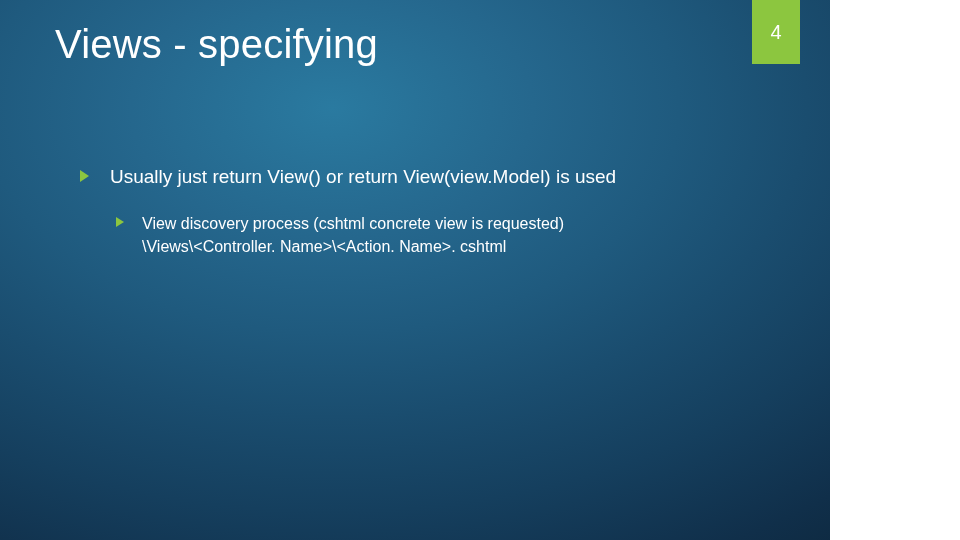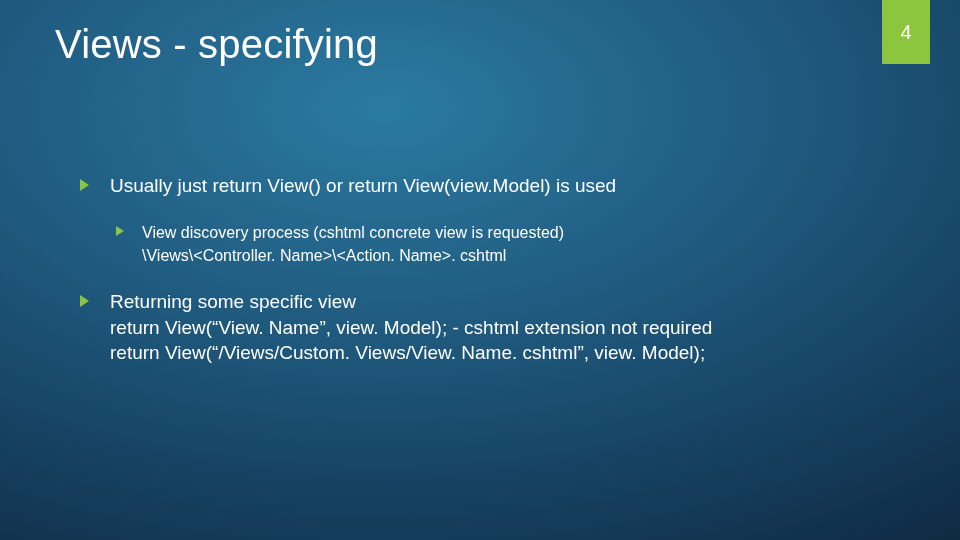--- a/index.html
+++ b/index.html
@@ -1,21 +1,21 @@
 <!DOCTYPE html>
 <html><head>
 <meta charset="utf-8">
 <style>
   html,body{margin:0;padding:0;width:960px;height:540px;overflow:hidden;font-family:Arial,Helvetica,sans-serif}
-  .slide{position:relative;width:960px;height:540px;background:radial-gradient(ellipse 110% 110% at 40% 20%,#2a7aa0 0%,#25678d 22%,#1f5a7e 38%,#1a4d6f 52%,#153f5e 68%,#102f4a 85%,#0c2539 100%);color:#fff}
+  .slide{position:relative;width:830px;height:540px;background:radial-gradient(ellipse 110% 110% at 40% 20%,#2a7aa0 0%,#25678d 22%,#1f5a7e 38%,#1a4d6f 52%,#153f5e 68%,#102f4a 85%,#0c2539 100%);color:#fff}
   .title{position:absolute;left:55px;top:22px;font-size:40px;font-weight:400;color:#fff;letter-spacing:.2px}
   .pagenum-box{position:absolute;right:30px;top:0;width:48px;height:64px;background:#8cc63f;display:flex;align-items:center;justify-content:center}
   .pagenum{color:#fff;font-size:20px}
   .content{position:absolute;left:80px;top:160px;right:60px}
-  .b1{position:relative;margin:13px 0 22px 0;padding-left:30px;font-size:19px;line-height:1.35}
+  .b1{position:relative;margin:4px 0 22px 0;padding-left:30px;font-size:19px;line-height:1.35}
   .b2{position:relative;margin:0 0 22px 36px;padding-left:26px;font-size:16px;line-height:1.45}
   .b1::before,.b2::before{content:"";position:absolute;left:0;width:0;height:0}
   .b1::before{top:6px;border-left:9px solid #8cc63f;border-top:6px solid transparent;border-bottom:6px solid transparent}
   .b2::before{top:5px;border-left:8px solid #8cc63f;border-top:5px solid transparent;border-bottom:5px solid transparent}
   .line{display:block}
 </style>
 </head>
 <body>
 <div class="slide">
 
@@ -29,20 +29,15 @@
 
     <div class="b1">
       <span>Usually just return View() or return View(view.Model) is used</span>
     </div>
 
     <div class="b2">
       <span class="line">View discovery process (cshtml concrete view is requested)</span>
       <span class="line">\Views\&lt;Controller. Name&gt;\&lt;Action. Name&gt;. cshtml</span>
     </div>
 
-    <div class="b1">
-      <span class="line">Returning some specific view</span>
-      <span class="line">return View(“View. Name”, view. Model); - cshtml extension not required</span>
-      <span class="line">return View(“/Views/Custom. Views/View. Name. cshtml”, view. Model);</span>
-    </div>
 
   </div>
 </div>
 
 </body></html>

